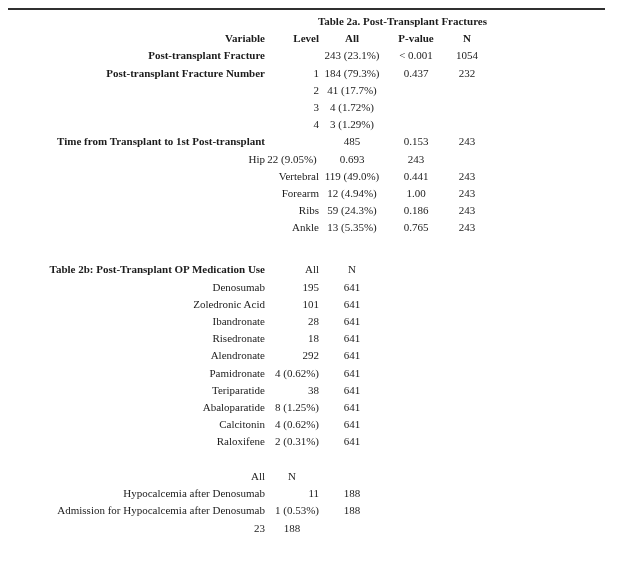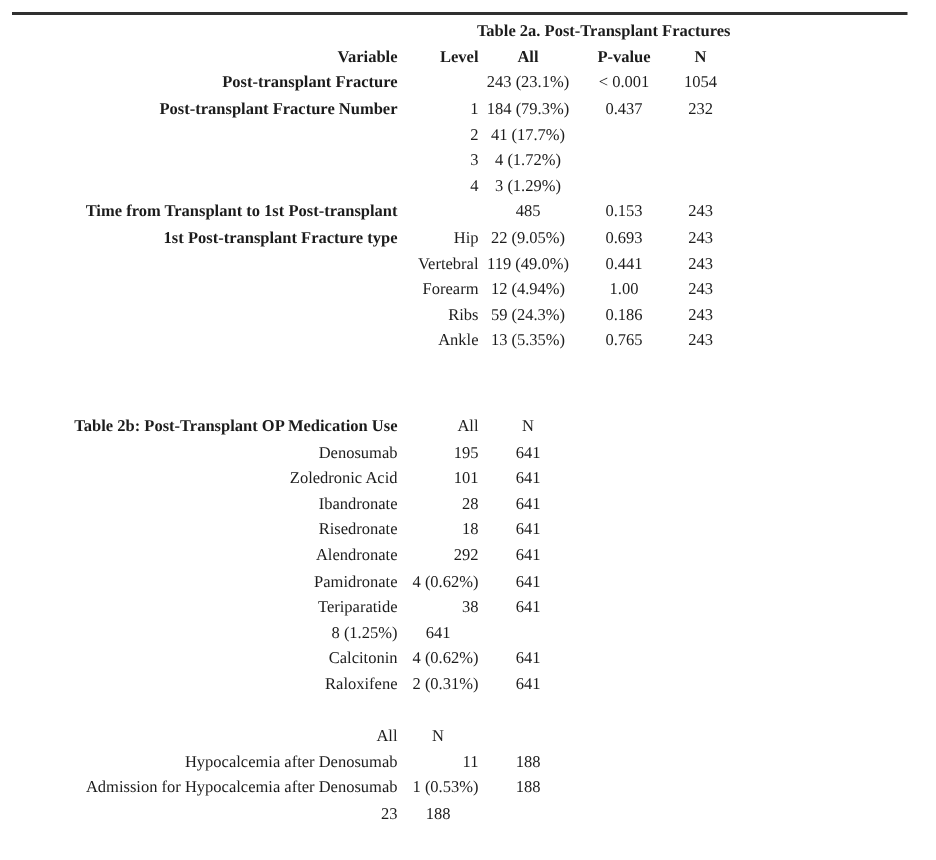--- a/index.html
+++ b/index.html
@@ -37,21 +37,21 @@
     line-height: 17.2px;
     align-items: baseline;
     white-space: nowrap;
   }
   .t2a .trow  { grid-template-columns: 252px 54px 66px 62px 40px; }
   .t3col .trow { grid-template-columns: 252px 54px 66px; }
   .cell { overflow: visible; }
   .cl { text-align: right; }
   .cc { text-align: center; }
   .b  { font-weight: bold; }
-  .sec-2b { margin-top: 40px; }
+  .sec-2b { margin-top: 25px; }
   .sec-safety { margin-top: 17.5px; }
 </style>
 </head>
 <body>
 
 <div class="top-rule"></div>
 
 <div class="content">
 
   <div class="t2a">
@@ -102,21 +102,20 @@
           <div class="cell cc"></div>
         </div>
         <div class="trow">
           <div class="cell cl b">Time from Transplant to 1st Post-transplant</div>
           <div class="cell cl"></div>
           <div class="cell cc">485</div>
           <div class="cell cc">0.153</div>
           <div class="cell cc">243</div>
         </div>
         <div class="trow">
-          <div class="cell cl b">1st Post-transplant Fracture type</div>
           <div class="cell cl">Hip</div>
           <div class="cell cc">22 (9.05%)</div>
           <div class="cell cc">0.693</div>
           <div class="cell cc">243</div>
         </div>
         <div class="trow">
           <div class="cell cl"></div>
           <div class="cell cl">Vertebral</div>
           <div class="cell cc">119 (49.0%)</div>
           <div class="cell cc">0.441</div>
@@ -182,20 +181,21 @@
           <div class="cell cl">Pamidronate</div>
           <div class="cell cl">4 (0.62%)</div>
           <div class="cell cc">641</div>
         </div>
         <div class="trow">
           <div class="cell cl">Teriparatide</div>
           <div class="cell cl">38</div>
           <div class="cell cc">641</div>
         </div>
         <div class="trow">
+          <div class="cell cl">Abaloparatide</div>
           <div class="cell cl">8 (1.25%)</div>
           <div class="cell cc">641</div>
         </div>
         <div class="trow">
           <div class="cell cl">Calcitonin</div>
           <div class="cell cl">4 (0.62%)</div>
           <div class="cell cc">641</div>
         </div>
         <div class="trow">
           <div class="cell cl">Raloxifene</div>

